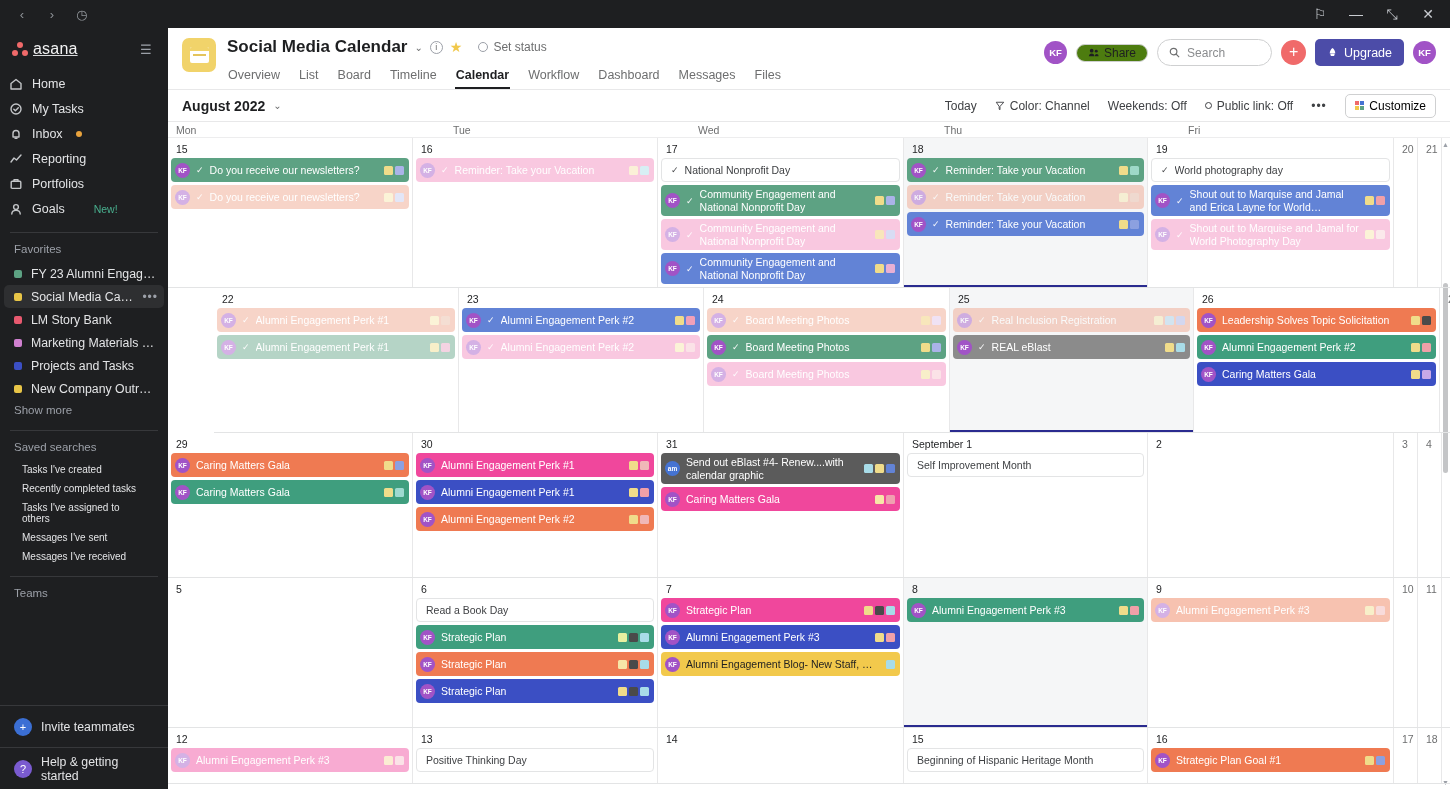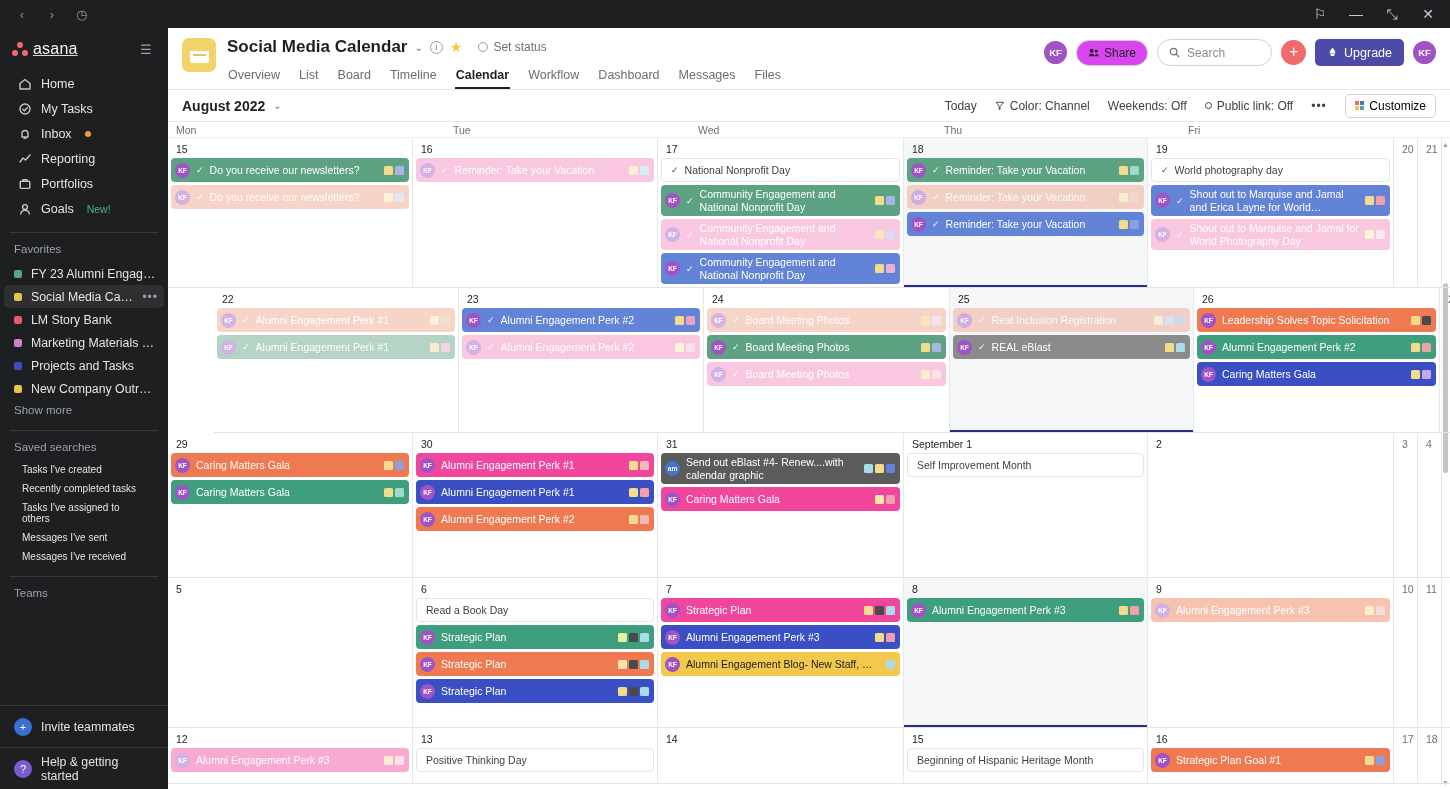--- a/index.html
+++ b/index.html
@@ -34,31 +34,31 @@
   .sb-top { display: flex; align-items: center; padding: 12px 12px 14px 12px; }
   .logo-wrap { display: flex; align-items: flex-end; gap: 5px; text-decoration: underline; }
   .logo-dots { width: 16px; height: 16px; position: relative; }
   .logo-dots i { position: absolute; border-radius: 50%; background: #f06a6a; display: block; }
   .logo-dots i:nth-child(1) { width: 6px; height: 6px; left: 5px; top: 0px; }
   .logo-dots i:nth-child(2) { width: 6px; height: 6px; left: 0px; top: 8px; }
   .logo-dots i:nth-child(3) { width: 6px; height: 6px; left: 10px; top: 8px; }
   .logo-text { font-size: 16px; color: #f3f3f4; letter-spacing: .2px; }
   .hamburger { margin-left: auto; width: 16px; color: #9ca0a8; font-size: 13px; cursor: pointer; line-height: 1;}
 
-  .sb-nav { padding: 0 11px; }
+  .sb-nav { padding: 0 2px; }
   .sb-row {
     display: flex; align-items: center; gap: 9px;
     height: 24px; padding: 0 6px; border-radius: 5px;
     font-size: 12.5px; color: #e3e4e6; cursor: pointer; margin-bottom: 1px;
   }
   .sb-ico { width: 15px; height: 15px; flex: 0 0 15px; color: #c3c5c8;
             display: flex; align-items: center; justify-content: center; }
   .sb-ico svg { width: 14px; height: 14px; fill: none; stroke: #c3c5c8; stroke-width: 1.4; }
   .badge-dot { width: 6px; height: 6px; border-radius: 50%; background: #e8a33d; margin-left: 4px; }
-  .new-tag { color: #49b08f; font-size: 10.5px; margin-left: 4px; }
+  .new-tag { color: #49b08f; font-size: 10.5px; margin-left: 20px; }
 
   .sb-sep { height: 1px; background: #37383b; margin: 10px 10px; }
   .sb-head { font-size: 11.5px; color: #9ca0a8; padding: 0 14px; margin-bottom: 7px; }
   .fav-row {
     display: flex; align-items: center; gap: 9px; height: 23px;
     padding: 0 6px 0 10px; margin: 0 4px; border-radius: 5px;
     font-size: 12.3px; color: #e3e4e6; cursor: pointer;
   }
   .fav-row.active { background: #2e2f31; }
   .sq { width: 8px; height: 8px; border-radius: 2px; flex: 0 0 8px; }
@@ -111,23 +111,23 @@
   .st-ring { width: 10px; height: 10px; border-radius: 50%; border: 1.3px solid #9ca0a8; }
 
   .tabs { display: flex; gap: 17px; margin-top: 6px; }
   .tab { font-size: 12.5px; color: #6d6e6f; padding: 4px 1px 7px 1px; cursor: pointer; white-space: nowrap; }
   .tab.active { color: #1e1f21; font-weight: bold; box-shadow: inset 0 -2px 0 0 #1e1f21; }
 
   .hdr-right { display: flex; align-items: center; gap: 9px; margin-left: auto; padding-top: 3px; }
   .av { width: 23px; height: 23px; border-radius: 50%; background: #a153c6;
         display: flex; align-items: center; justify-content: center;
         color: #fff; font-size: 9.5px; font-weight: bold; cursor: pointer; }
-  .share-btn { display: flex; align-items: center; gap: 5px; height: 26px; padding: 0 11px;
+  .share-btn { display: flex; align-items: center; gap: 5px; height: 18px; padding: 0 11px;
                border: 1px solid #cfd0d1; border-radius: 13px; font-size: 12px;
-               color: #1e1f21; cursor: pointer; background: #d946ef; }
+               color: #1e1f21; cursor: pointer; background: #4d7c0f; }
   .search-box { display: flex; align-items: center; gap: 7px; height: 27px; width: 115px;
                 padding: 0 11px; border: 1px solid #cfd0d1; border-radius: 14px;
                 font-size: 12px; color: #8a8c8e; cursor: text; }
   .plus-btn { width: 25px; height: 25px; border-radius: 50%; background: #f06a6a;
               color: #fff; display: flex; align-items: center; justify-content: center;
               font-size: 16px; cursor: pointer; line-height: 0; padding-bottom: 2px; }
   .upgrade-btn { display: flex; align-items: center; gap: 6px; height: 27px; padding: 0 12px;
                  background: #4c4ca8; color: #fff; border-radius: 5px;
                  font-size: 12.5px; cursor: pointer; }
 

